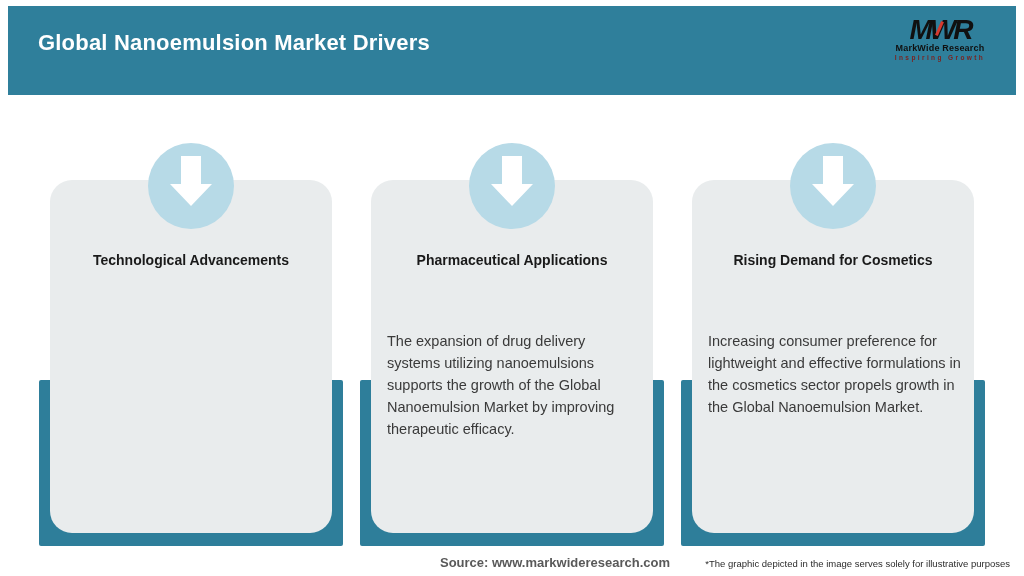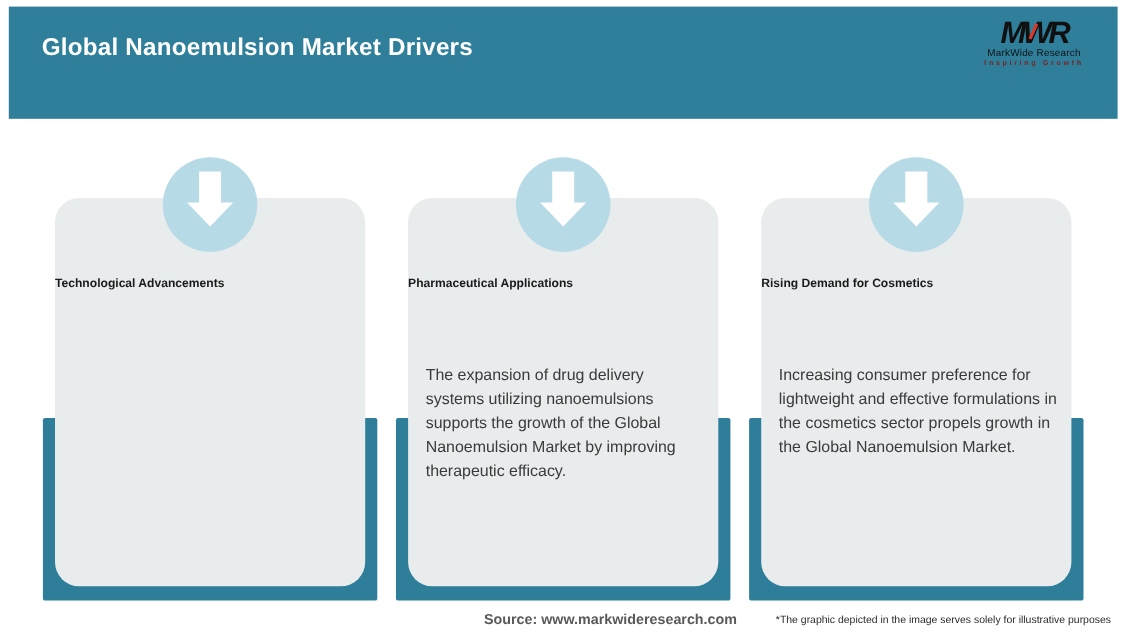--- a/index.html
+++ b/index.html
@@ -2,39 +2,39 @@
 <html><head>
 <meta charset="utf-8">
 <style>
   html,body{margin:0;padding:0;}
   body{
     width:1024px;height:576px;background:#ffffff;position:relative;overflow:hidden;
     font-family:"Liberation Sans", sans-serif;
   }
   
   .header{
-    position:absolute;left:8px;top:6px;right:8px;height:102px;
+    position:absolute;left:8px;top:6px;right:8px;height:89px;
     background:#2f7f9b;
   }
   .header-title{
     position:absolute;left:30px;top:24px;
     color:#ffffff;font-size:22px;font-weight:bold;letter-spacing:.2px;
   }
   .logo{
     position:absolute;right:16px;top:10px;width:120px;text-align:center;color:#101010;
   }
   .logo-monogram{
     position:relative;display:inline-block;
     font-size:28px;font-weight:800;font-style:italic;letter-spacing:-3px;line-height:28px;
   }
   .logo-accent{
     position:absolute;left:46%;top:5px;width:3px;height:15px;
     background:#d63a2f;transform:rotate(24deg);
   }
-  .logo-name{font-size:9px;font-weight:normal;letter-spacing:.2px;margin-top:-1px;}
+  .logo-name{font-size:9px;font-weight:bold;letter-spacing:.2px;margin-top:-1px;}
   .logo-tagline{font-size:6.5px;font-weight:bold;letter-spacing:2.4px;color:#7a2422;margin-top:1px;}
   
   .cards-band{
     position:absolute;left:39px;right:39px;top:0;height:576px;
     display:flex;gap:17px;
   }
   .group{position:relative;flex:1;}
   .teal-back{
     position:absolute;left:0;right:0;top:380px;height:166px;
     background:#2e7e9a;border-radius:2px;
@@ -43,21 +43,21 @@
     position:absolute;left:11px;right:11px;top:180px;height:353px;
     background:#e9eced;border-radius:22px;
   }
   .circle{
     position:absolute;top:143px;left:50%;transform:translateX(-50%);
     width:86px;height:86px;border-radius:50%;background:#b7dae7;z-index:2;
   }
   .circle svg{display:block;width:86px;height:86px;}
   .card-title{
     position:absolute;left:11px;right:11px;top:252px;
-    text-align:left;font-size:11px;font-weight:bold;color:#1a1a1a;z-index:3;
+    text-align:center;font-size:14px;font-weight:bold;color:#1a1a1a;z-index:3;
   }
   .card-body{
     position:absolute;left:27px;right:24px;top:330px;
     font-size:14.5px;line-height:22px;color:#3a3a3a;z-index:3;
   }
   
   .source-line{
     position:absolute;left:340px;top:555px;width:330px;
     text-align:right;font-size:13px;font-weight:bold;color:#595959;
   }

